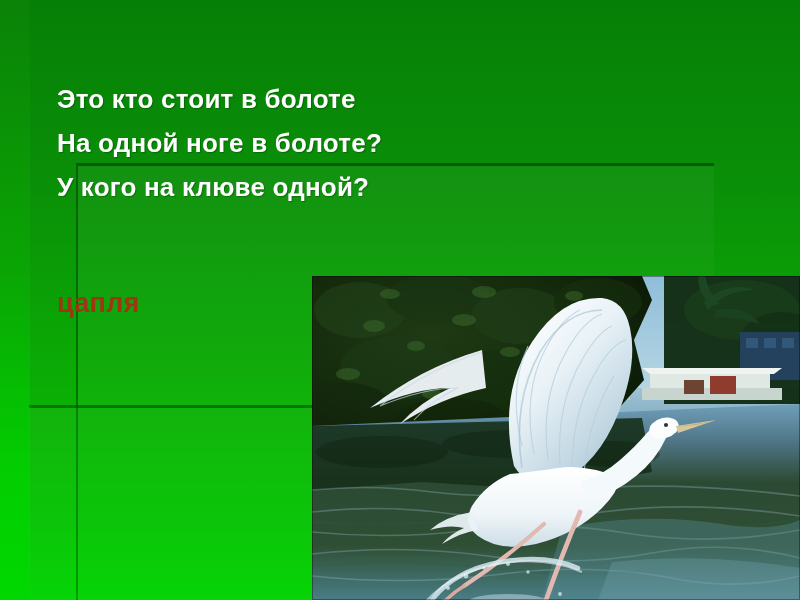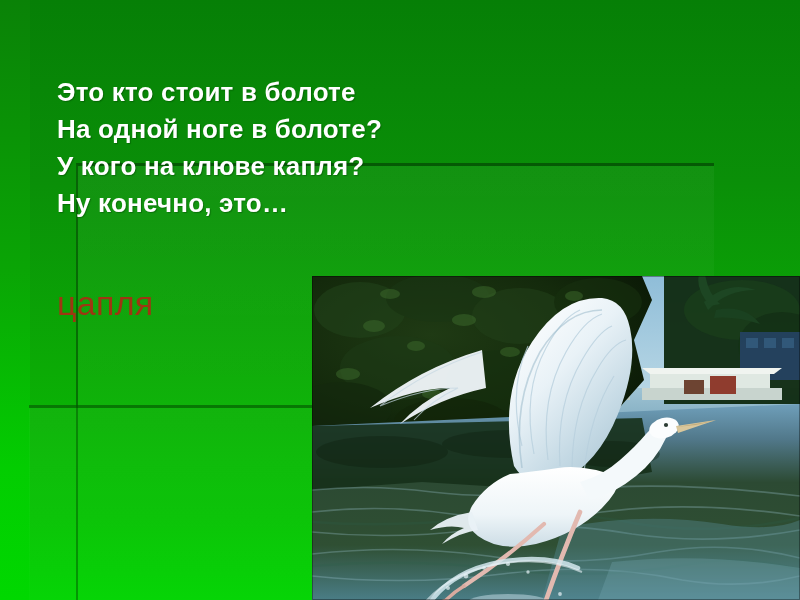--- a/index.html
+++ b/index.html
@@ -56,26 +56,27 @@
     z-index:5;
   }
   .riddle-line {
     color:#ffffff;
     font-size:26px;
     font-weight:bold;
     line-height:37px;
     white-space:nowrap;
     letter-spacing:0.2px;
     text-shadow:1px 1px 1px rgba(0,50,0,0.35);
+    margin-top:7px;
   }
   .answer-line {
     position:absolute; left:57px; top:283px;
     color:#9e3612;
-    font-size:34px;
-    font-weight:normal;
+    font-size:27px;
+    font-weight:bold;
     line-height:40px;
     white-space:nowrap;
     letter-spacing:0.3px;
     z-index:6;
   }
 </style>
 </head>
 <body>
 
 <div id="slide">
@@ -296,19 +297,18 @@
         </g>
 
         <rect x="0" y="0" width="488" height="324" fill="none" stroke="#000000" stroke-width="2" opacity="0.35"></rect>
       </g>
     </svg>
   </div>
 
   <div class="riddle">
     <div class="riddle-line">Это кто стоит в болоте</div>
     <div class="riddle-line">На одной ноге в болоте?</div>
-    <div class="riddle-line">У кого на клюве капля?</div>
-    <div class="riddle-line">Ну конечно, это…</div>
+    <div class="riddle-line">У кого на клюве одной?</div>
   </div>
 
   <div class="answer-line">цапля</div>
 
 </div>
 
 </body></html>

